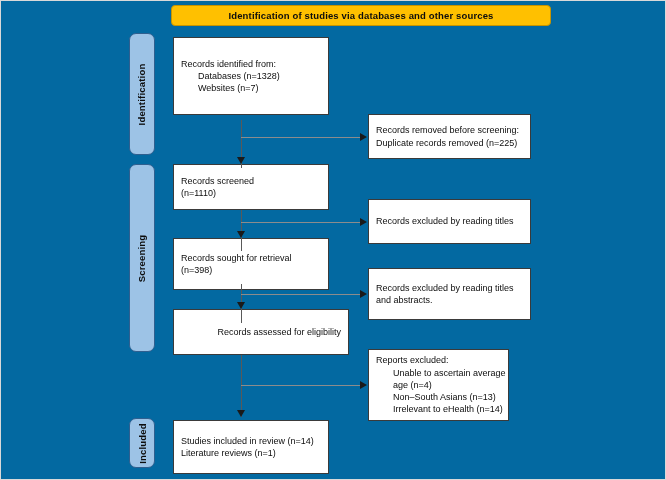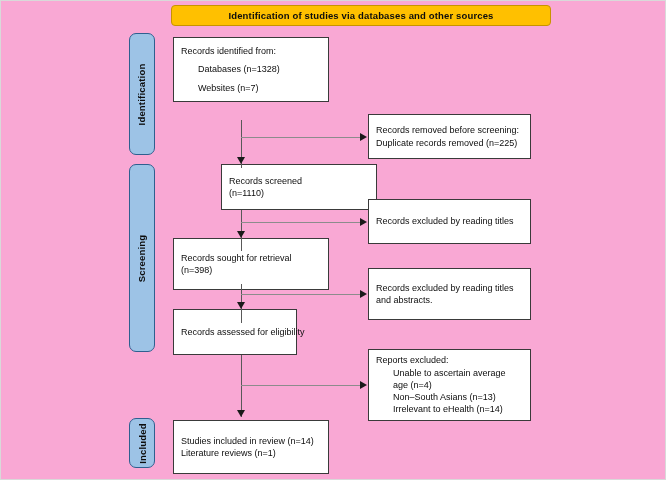--- a/index.html
+++ b/index.html
@@ -9,21 +9,21 @@
     background: #ffffff;
   }
   body {
     font-family: "Liberation Sans", sans-serif;
     color: #000000;
   }
   #diagram {
     position: relative;
     width: 666px;
     height: 480px;
-    background: #f9a8d4;
+    background: #0369a1;
     overflow: hidden;
     border: 1px solid #d9d9d9;
     box-sizing: border-box;
     padding-left: 44px;
   }
 
   
   .banner {
     position: absolute;
     left: 170px;
@@ -127,37 +127,37 @@
   </div>
 
   <div class="stage-bar" style="left:128px; top:163px; width:26px; height:188px;">
     <span class="stage-label">Screening</span>
   </div>
 
   <div class="stage-bar" style="left:128px; top:417px; width:26px; height:50px;">
     <span class="stage-label">Included</span>
   </div>
 
-  <div class="box" style="left:172px; top:36px; width:156px; height:65px;gap:6px;">
+  <div class="box" style="left:172px; top:36px; width:156px; height:78px;">
     <div class="box-line">Records identified from:</div>
     <div class="box-line indent-1">Databases (n=1328)</div>
     <div class="box-line indent-1">Websites (n=7)</div>
   </div>
 
-  <div class="box" style="left:172px; top:163px; width:156px; height:46px;margin-left:48px;">
+  <div class="box" style="left:172px; top:163px; width:156px; height:46px;">
     <div class="box-line">Records screened</div>
     <div class="box-line">(n=1110)</div>
   </div>
 
   <div class="box" style="left:172px; top:237px; width:156px; height:52px;">
     <div class="box-line">Records sought for retrieval</div>
     <div class="box-line">(n=398)</div>
   </div>
 
-  <div class="box" style="left:172px; top:308px; width:124px; height:46px;text-align:right;">
+  <div class="box" style="left:172px; top:308px; width:176px; height:46px;text-align:right;">
     <div class="box-line">Records assessed for eligibility</div>
   </div>
 
   <div class="box" style="left:172px; top:419px; width:156px; height:54px;">
     <div class="box-line">Studies included in review (n=14)</div>
     <div class="box-line">Literature reviews (n=1)</div>
   </div>
 
   <div class="box" style="left:367px; top:113px; width:163px; height:45px;">
     <div class="box-line">Records removed before screening:</div>
@@ -166,21 +166,21 @@
 
   <div class="box" style="left:367px; top:198px; width:163px; height:45px;">
     <div class="box-line">Records excluded by reading titles</div>
   </div>
 
   <div class="box" style="left:367px; top:267px; width:163px; height:52px;">
     <div class="box-line">Records excluded by reading titles</div>
     <div class="box-line">and abstracts.</div>
   </div>
 
-  <div class="box" style="left:367px; top:348px; width:163px; height:72px;">
+  <div class="box" style="left:367px; top:348px; width:141px; height:72px;">
     <div class="box-line">Reports excluded:</div>
     <div class="box-line indent-1">Unable to ascertain average</div>
     <div class="box-line indent-1">age (n=4)</div>
     <div class="box-line indent-1">Non–South Asians (n=13)</div>
     <div class="box-line indent-1">Irrelevant to eHealth (n=14)</div>
   </div>
 
   <div class="vline" style="left:240px; top:119px; height:48px;"></div>
   <div class="arrow-down" style="left:235.5px; top:156px;"></div>
   <div class="hline" style="left:240px; top:136px; width:120px;"></div>

